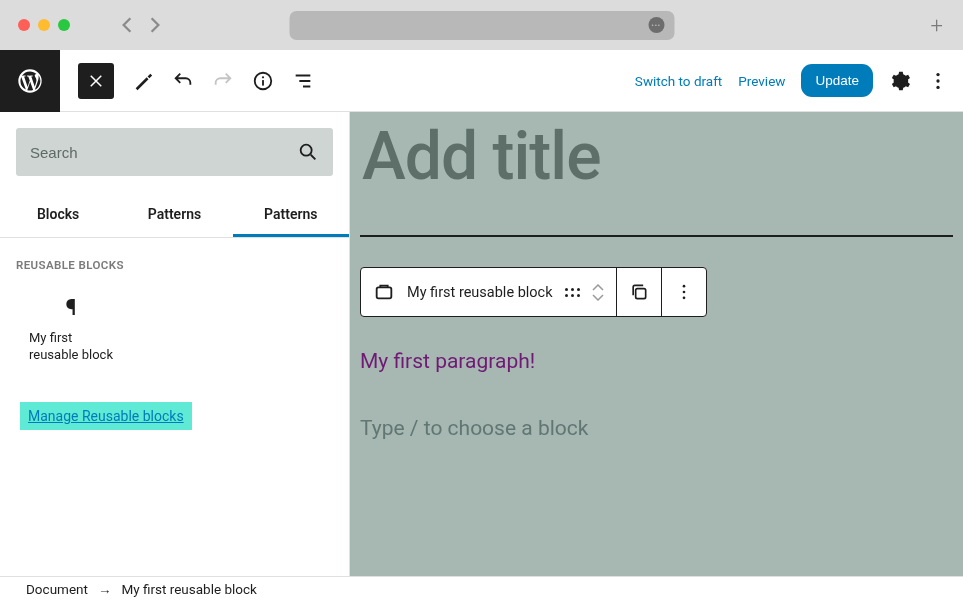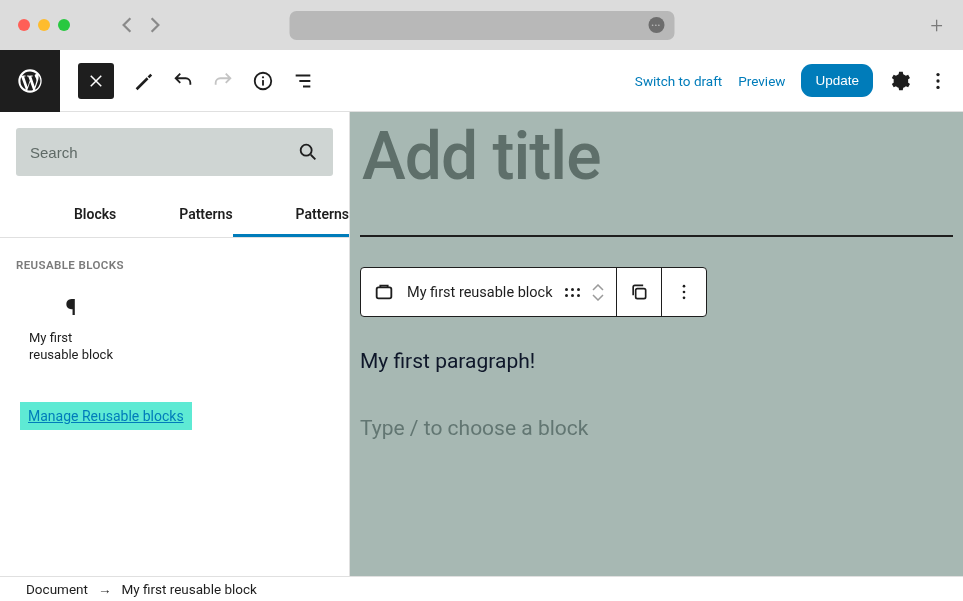--- a/index.html
+++ b/index.html
@@ -97,21 +97,21 @@
     background: transparent; border: none; outline:none;
     font-size:15px; color:#5a5a5a; width: 80%;
   }
   .search-box input::placeholder { color:#5f6a66; }
   .tabs {
     display:flex;
     border-bottom: 1px solid #e0e0e0;
   }
   .tab {
     flex: 1;
-    text-align:right;
+    text-align:center;
     padding: 14px 0 12px;
     font-size:14px;
     font-weight:600;
     color:#1e1e1e;
     cursor:pointer;
     border-bottom: 3px solid transparent;
   }
   .tab.active { border-bottom-color:#007cba; }
   .section-label {
     font-size:11.5px;
@@ -185,21 +185,21 @@
   .bt-label { font-size:14.5px; color:#1e1e1e; }
   .drag-dots {
     display:grid; grid-template-columns: repeat(3, 3px); grid-template-rows: repeat(2, 3px);
     gap: 3px;
   }
   .drag-dots span { width:3px; height:3px; background:#1e1e1e; border-radius:50%; }
   .chev-stack { display:flex; flex-direction:column; gap:1px; color:#787878; line-height:8px; font-size:10px; }
   .para-text {
     margin-top: 32px;
     font-size: 21px;
-    color:#0f172a;
+    color:#701a75;
   }
   .slash-hint {
     margin-top: 43px;
     font-size: 21px;
     color:#627672;
   }
   
   
   .breadcrumb {
     height: 25px;

